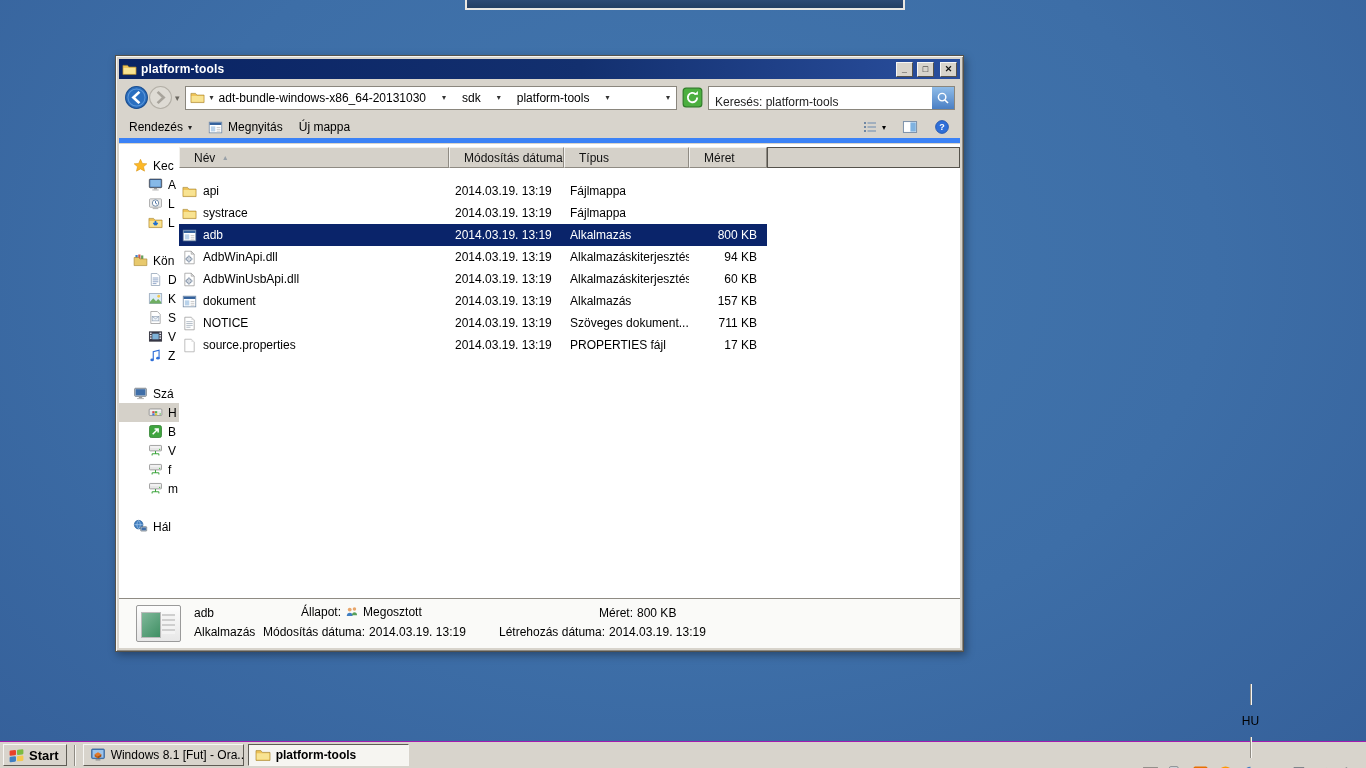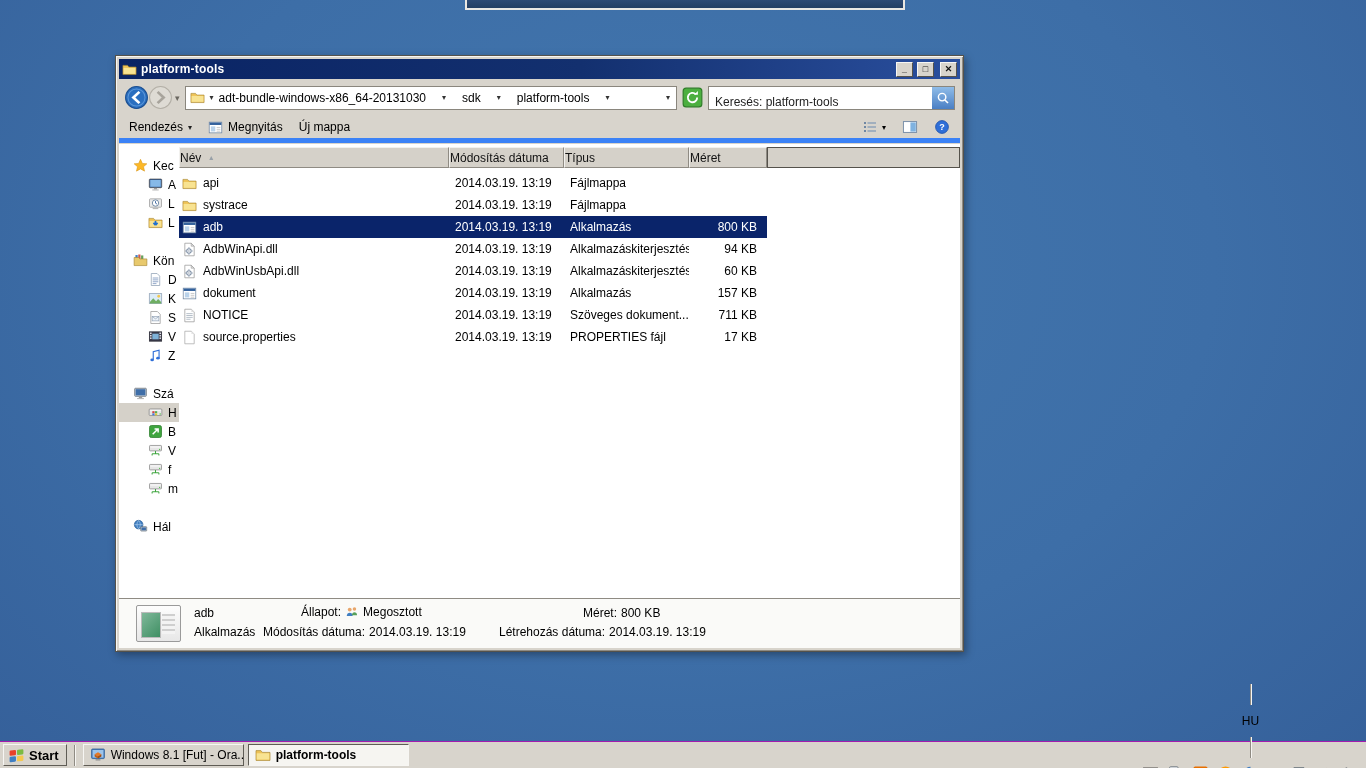--- a/index.html
+++ b/index.html
@@ -62,24 +62,24 @@
   .content { position:absolute; left:3px; top:88px; right:3px; bottom:53px; background:#fff; display:flex; overflow:hidden; }
   .sidebar { width:60px; flex:0 0 auto; padding-top:12px; overflow:hidden; }
   .sgroup { margin-bottom:19px; }
   .srow { height:19px; display:flex; align-items:center; gap:5px; padding-left:14px; white-space:nowrap; overflow:hidden; }
   .srow.child { padding-left:29px; }
   .srow.sel { background:#d5d1c9; }
   .srow svg { width:15px; height:15px; flex:0 0 auto; }
   .filelist { flex:1; overflow:hidden; }
   .headers { display:flex; height:21px; margin-top:3px; }
   .hcell { background:#d5d1c9; border-top:1px solid #f2f1ee; border-left:1px solid #f2f1ee; border-right:1px solid #8f8b83; border-bottom:1px solid #8f8b83;
-    display:flex; align-items:center; padding:0 0; color:#111; overflow:hidden; white-space:nowrap; }
+    display:flex; align-items:center; padding:0 14px; color:#111; overflow:hidden; white-space:nowrap; }
   .hcell .sort { color:#98a0a8; font-size:8px; margin-left:8px; }
   .hcell.filler { border:1px solid #55524b; }
-  .rows { padding-top:4px; }
+  .rows { padding-top:12px; }
   .frow { height:22px; display:flex; align-items:center; width:588px; }
   .frow .c-name { width:270px; display:flex; align-items:center; gap:6px; padding-left:3px; overflow:hidden; white-space:nowrap; }
   .frow .c-name svg { width:15px; height:15px; flex:0 0 auto; }
   .frow .c-date { width:115px; padding-left:6px; white-space:nowrap; }
   .frow .c-type { width:125px; padding-left:6px; overflow:hidden; white-space:nowrap; }
   .frow .c-size { width:78px; text-align:right; padding-right:10px; white-space:nowrap; }
   .frow.sel { background:#0a246a; color:#fff; }
   
   .details { position:absolute; left:3px; right:3px; bottom:3px; height:50px; background:#fafaf8; border-top:1px solid #8f8b83; }
   .details .bigicon { position:absolute; left:17px; top:6px; width:45px; height:37px;
@@ -601,21 +601,21 @@
             <circle cx="10.8" cy="4.6" r="2" fill="#e8a66b"></circle>
             <path d="M7.8 11.6c.2-2.2 1.5-3.4 3-3.4 1.6 0 3 1.3 3 3.6z" fill="#57a05a"></path>
           </svg>
         </span>
       <span>Megosztott</span>
     </div>
     <div class="dtext dline" style="left:144px; top:26px;">
       <span>Módosítás dátuma:</span>
       <span>2014.03.19. 13:19</span>
     </div>
-    <div class="dtext dline" style="left:464px; top:7px;">
+    <div class="dtext dline" style="left:480px; top:7px;">
       <span>Méret:</span>
       <span>800 KB</span>
     </div>
     <div class="dtext dline" style="left:380px; top:26px;">
       <span>Létrehozás dátuma:</span>
       <span>2014.03.19. 13:19</span>
     </div>
   </div>
 </div>
 

